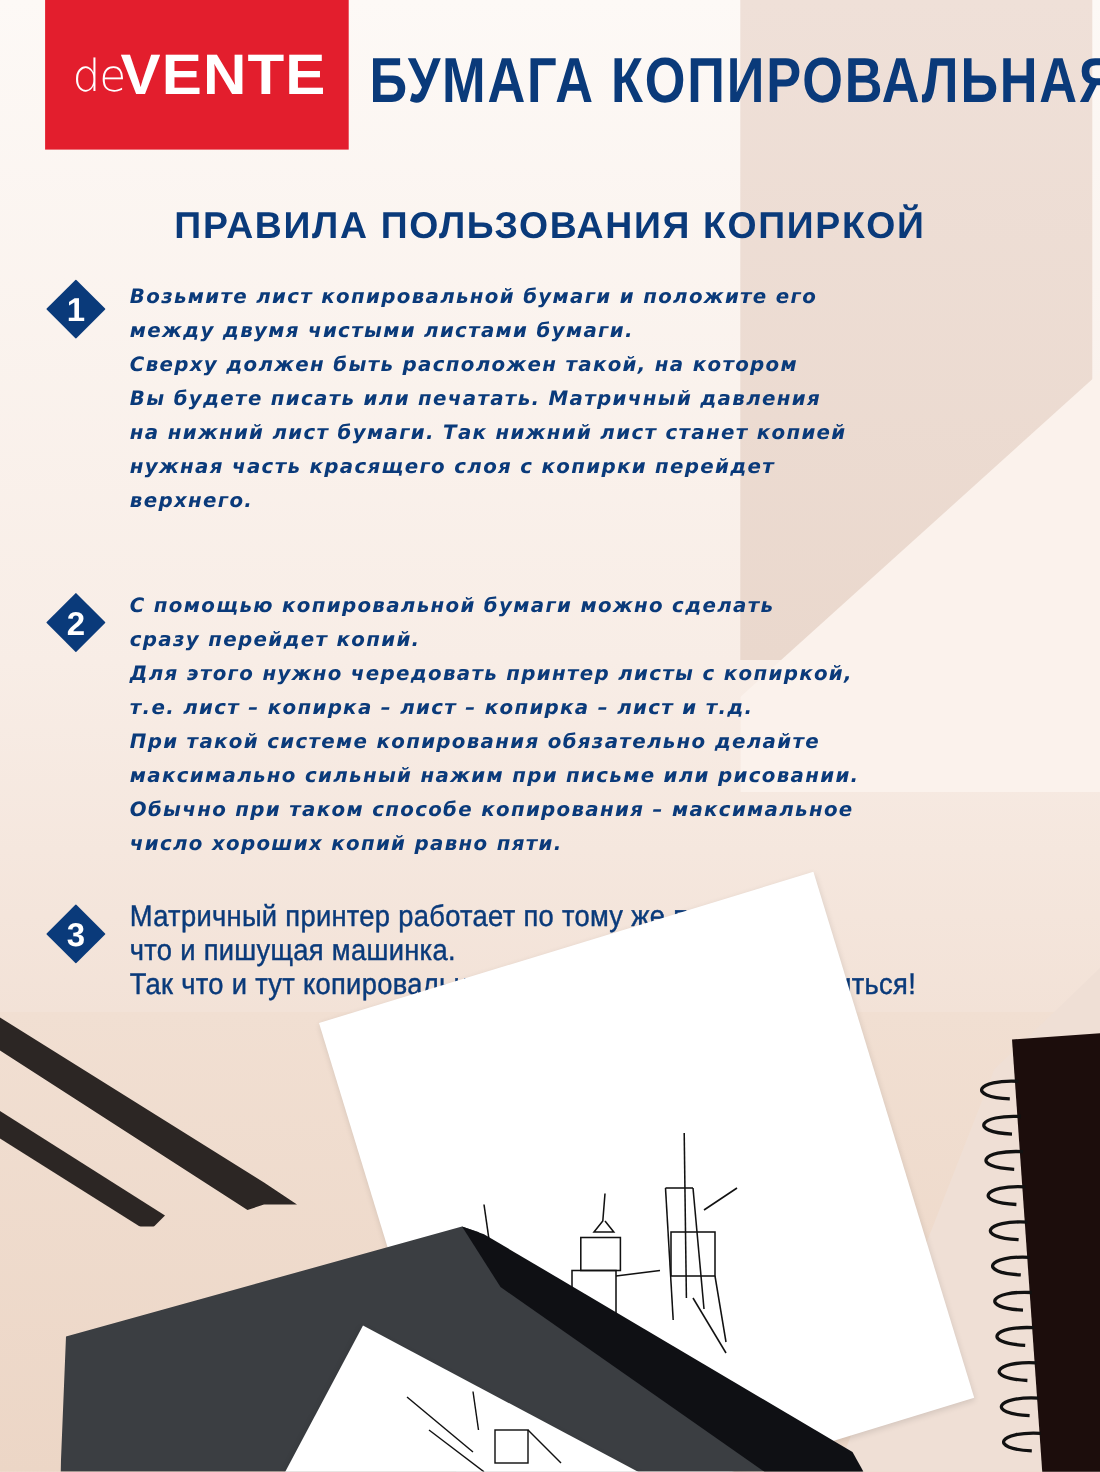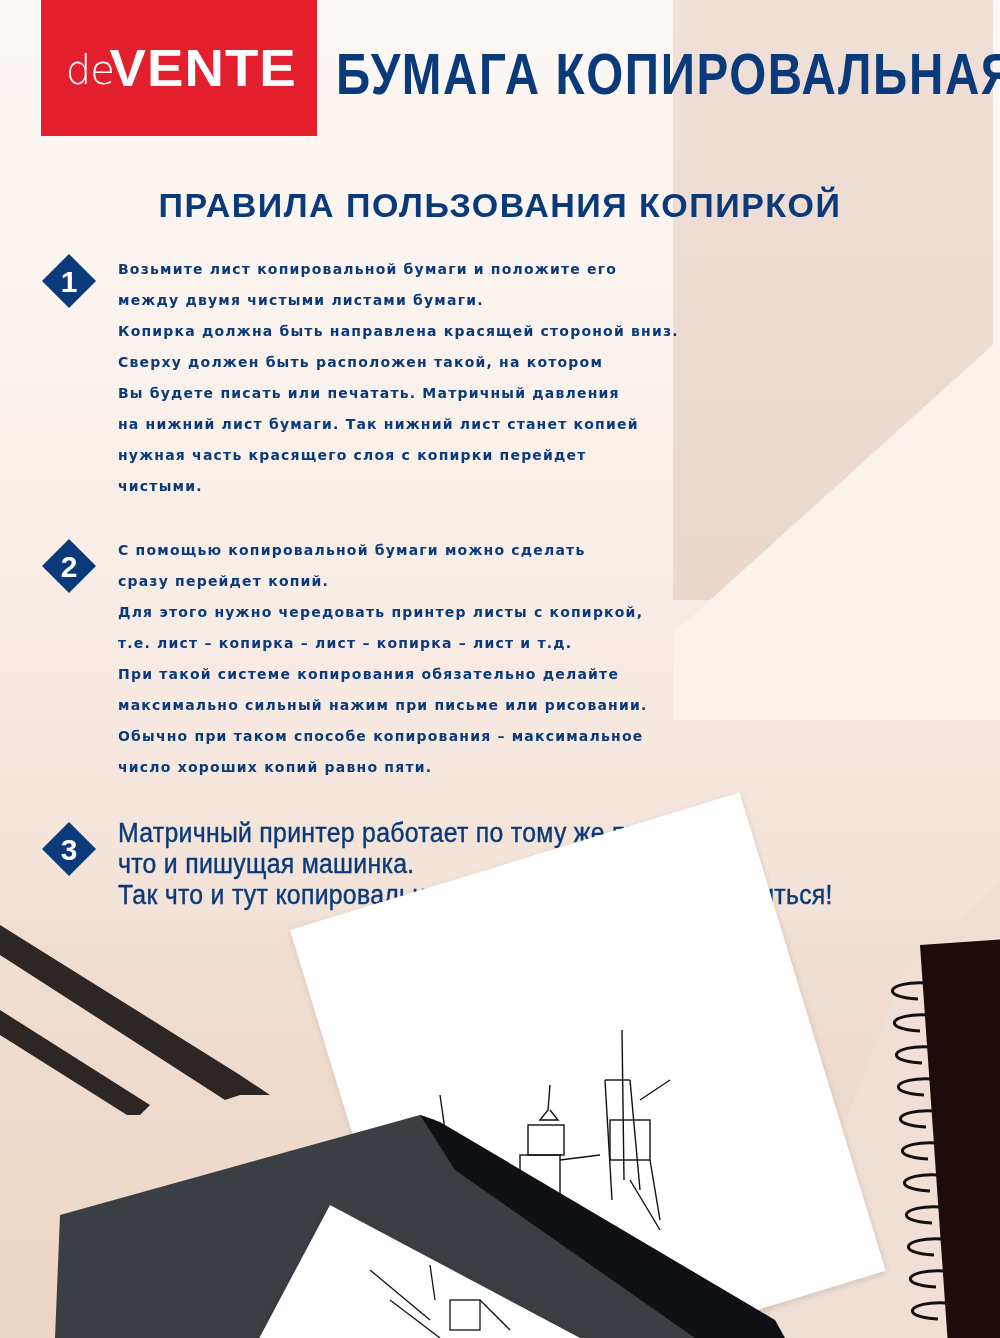--- a/index.html
+++ b/index.html
@@ -63,21 +63,21 @@
 
   
   .rule { position: absolute; left: 42px; }
   .diamond {
     position: absolute; left: 0; top: 0; width: 54px; height: 54px;
   }
   .diamond svg { width: 54px; height: 54px; display: block; }
   .rule-text {
     position: absolute; left: 76px; top: 0;
     color: #0a3a7a; font-family: "DejaVu Sans", sans-serif; font-weight: 700;
-    font-size: 14px; line-height: 31px;
+    font-style: italic; font-size: 18px; line-height: 31px;
     letter-spacing: 1.2px; white-space: nowrap;
   }
   .rule-text .line { display: block; }
   .rule3 .rule-text {
     font-family: "Liberation Sans", sans-serif; font-style: normal;
     font-weight: 400; font-size: 27px; letter-spacing: 0.3px;
     line-height: 31px; transform: scaleX(0.92); transform-origin: left top;
     -webkit-text-stroke: 0.4px #0a3a7a;
   }
   .paper {
@@ -108,26 +108,25 @@
 <div class="rule rule1" style="top:254px;">
   <div class="diamond">
     <svg viewBox="0 0 54 54">
       <polygon points="27,0 54,27 27,54 0,27" fill="#0a3a7a"></polygon>
       <text x="27" y="38" text-anchor="middle" font-family="Liberation Sans, sans-serif" font-size="30" font-weight="700" fill="#ffffff">1</text>
     </svg>
   </div>
   <div class="rule-text">
     <span class="line">Возьмите лист копировальной бумаги и положите его</span>
     <span class="line">между двумя чистыми листами бумаги.</span>
-    <span class="line">Копирка должна быть направлена красящей стороной вниз.</span>
     <span class="line">Сверху должен быть расположен такой, на котором</span>
     <span class="line">Вы будете писать или печатать. Матричный давления</span>
     <span class="line">на нижний лист бумаги. Так нижний лист станет копией</span>
     <span class="line">нужная часть красящего слоя с копирки перейдет</span>
-    <span class="line">чистыми.</span>
+    <span class="line">верхнего.</span>
   </div>
 </div>
 
 <div class="rule rule2" style="top:535px;">
   <div class="diamond" style="top:4px;">
     <svg viewBox="0 0 54 54">
       <polygon points="27,0 54,27 27,54 0,27" fill="#0a3a7a"></polygon>
       <text x="27" y="38" text-anchor="middle" font-family="Liberation Sans, sans-serif" font-size="30" font-weight="700" fill="#ffffff">2</text>
     </svg>
   </div>

